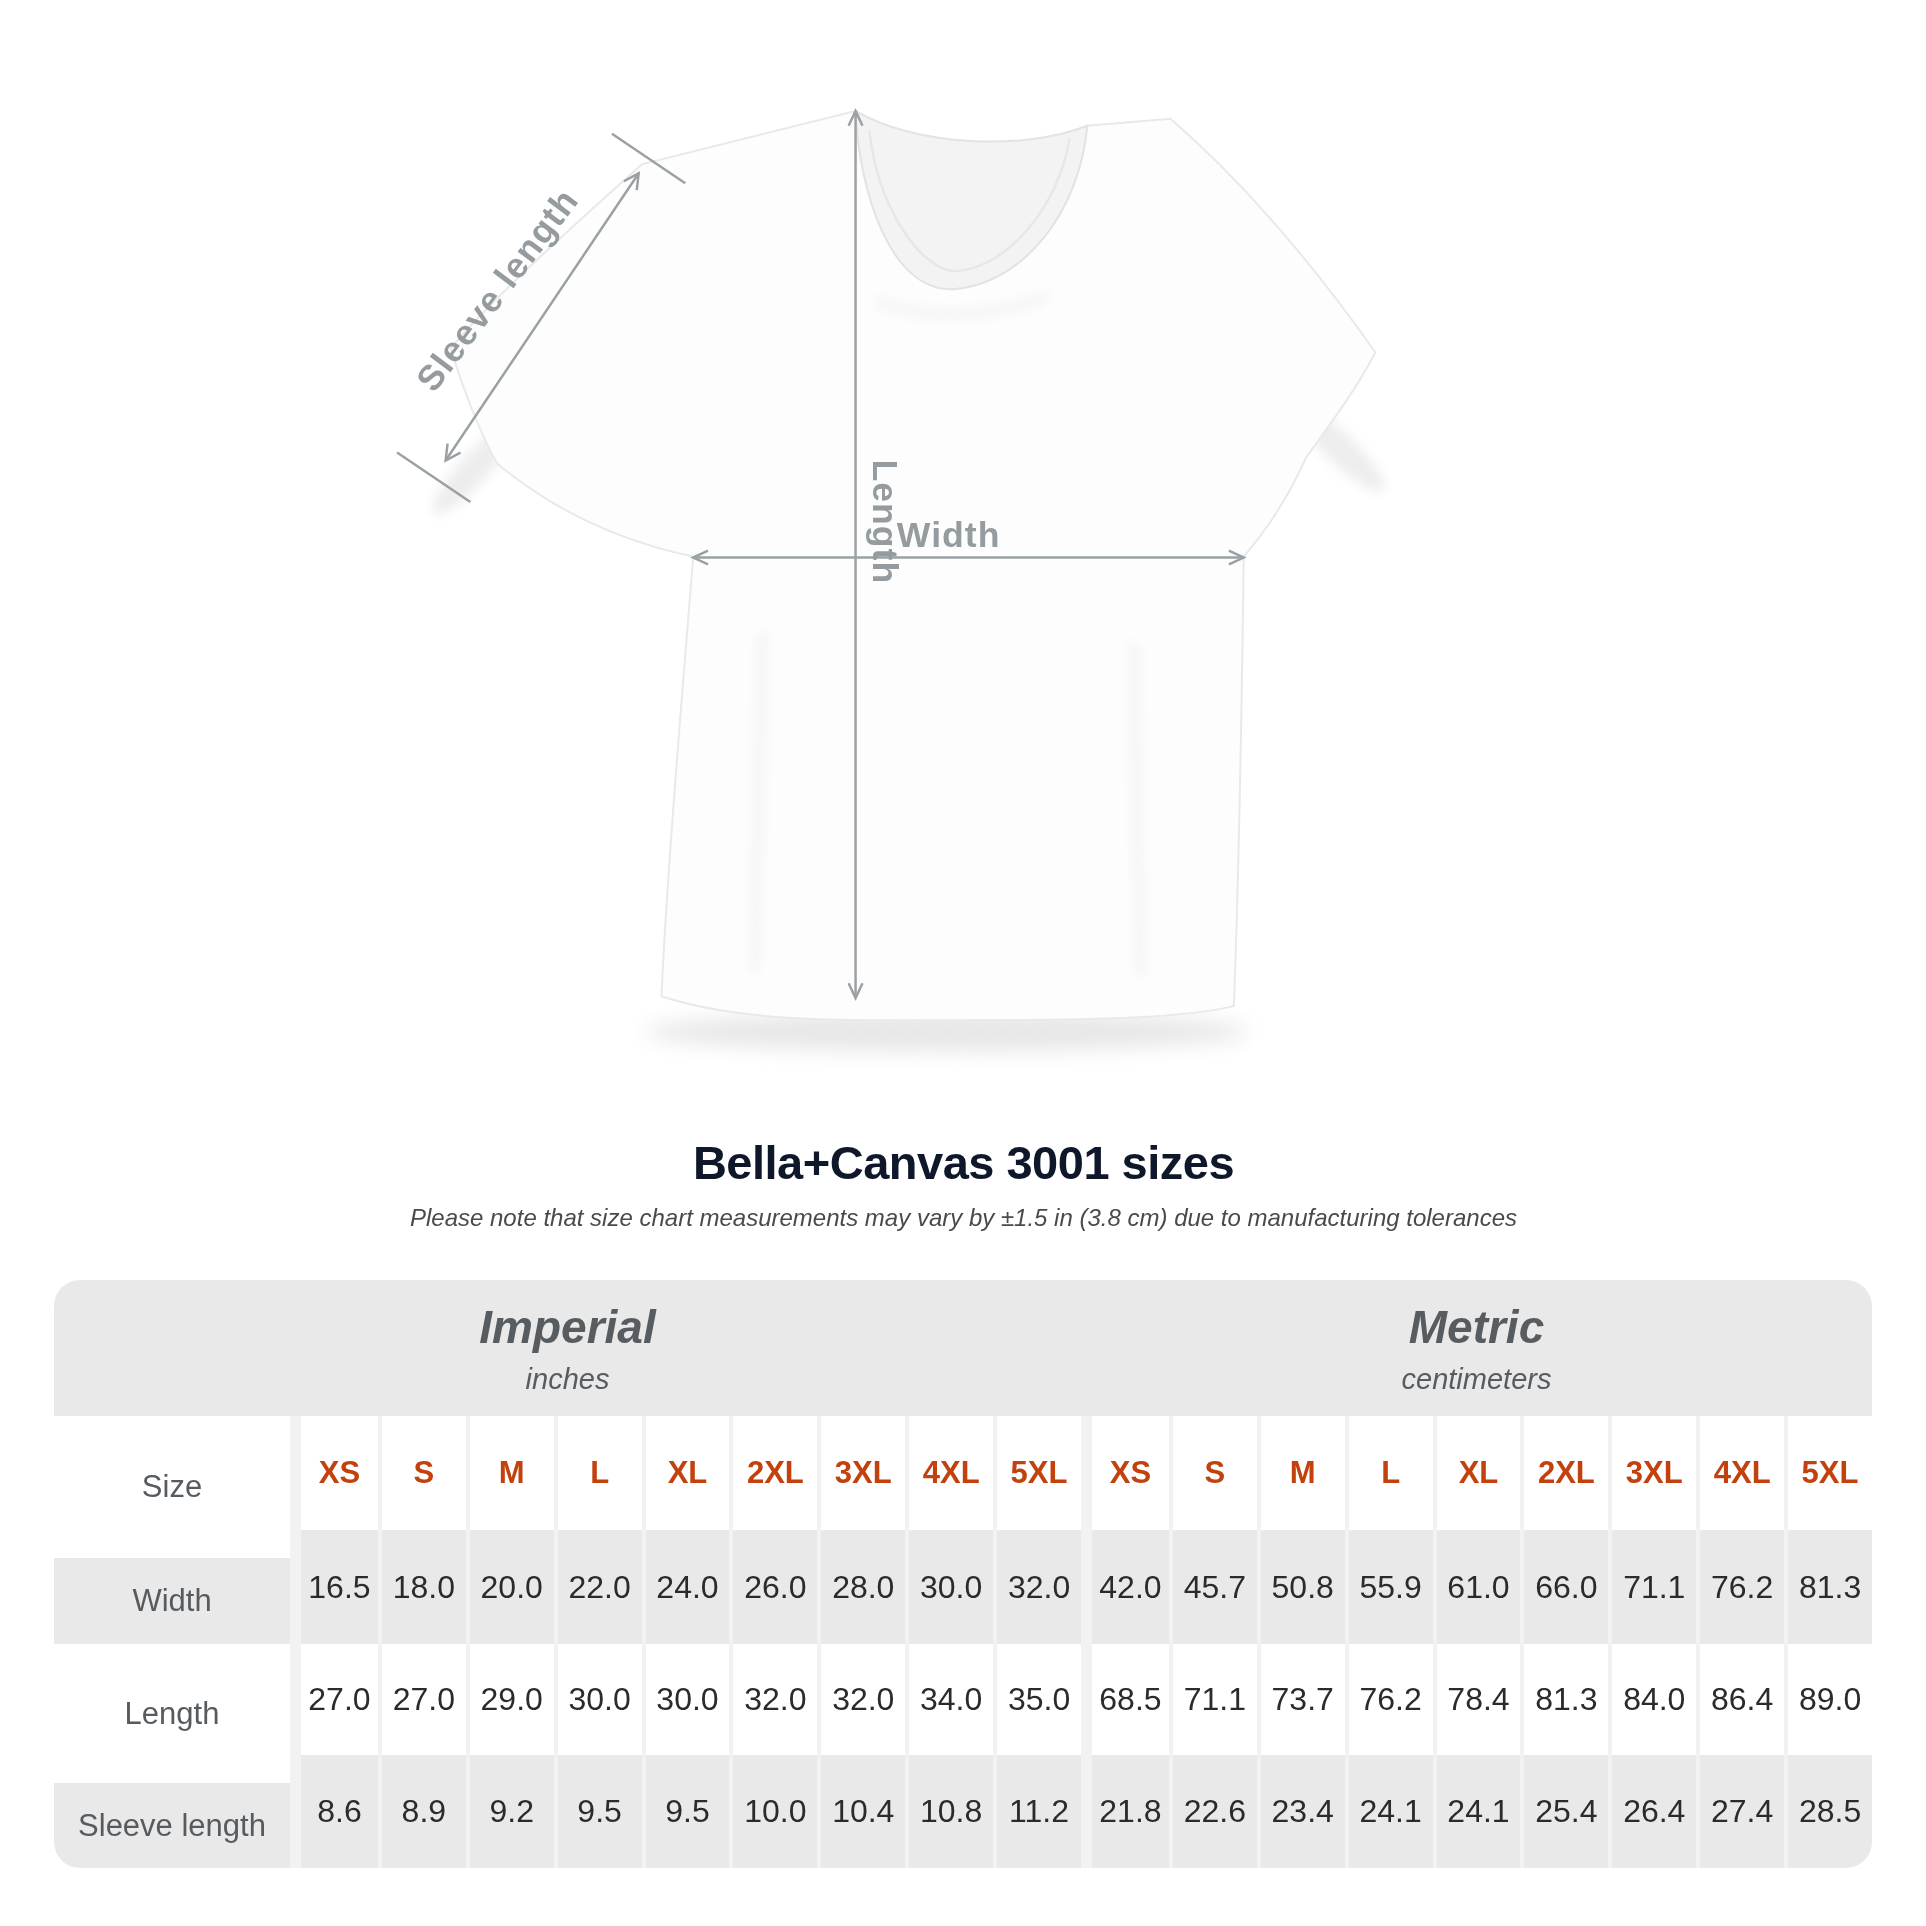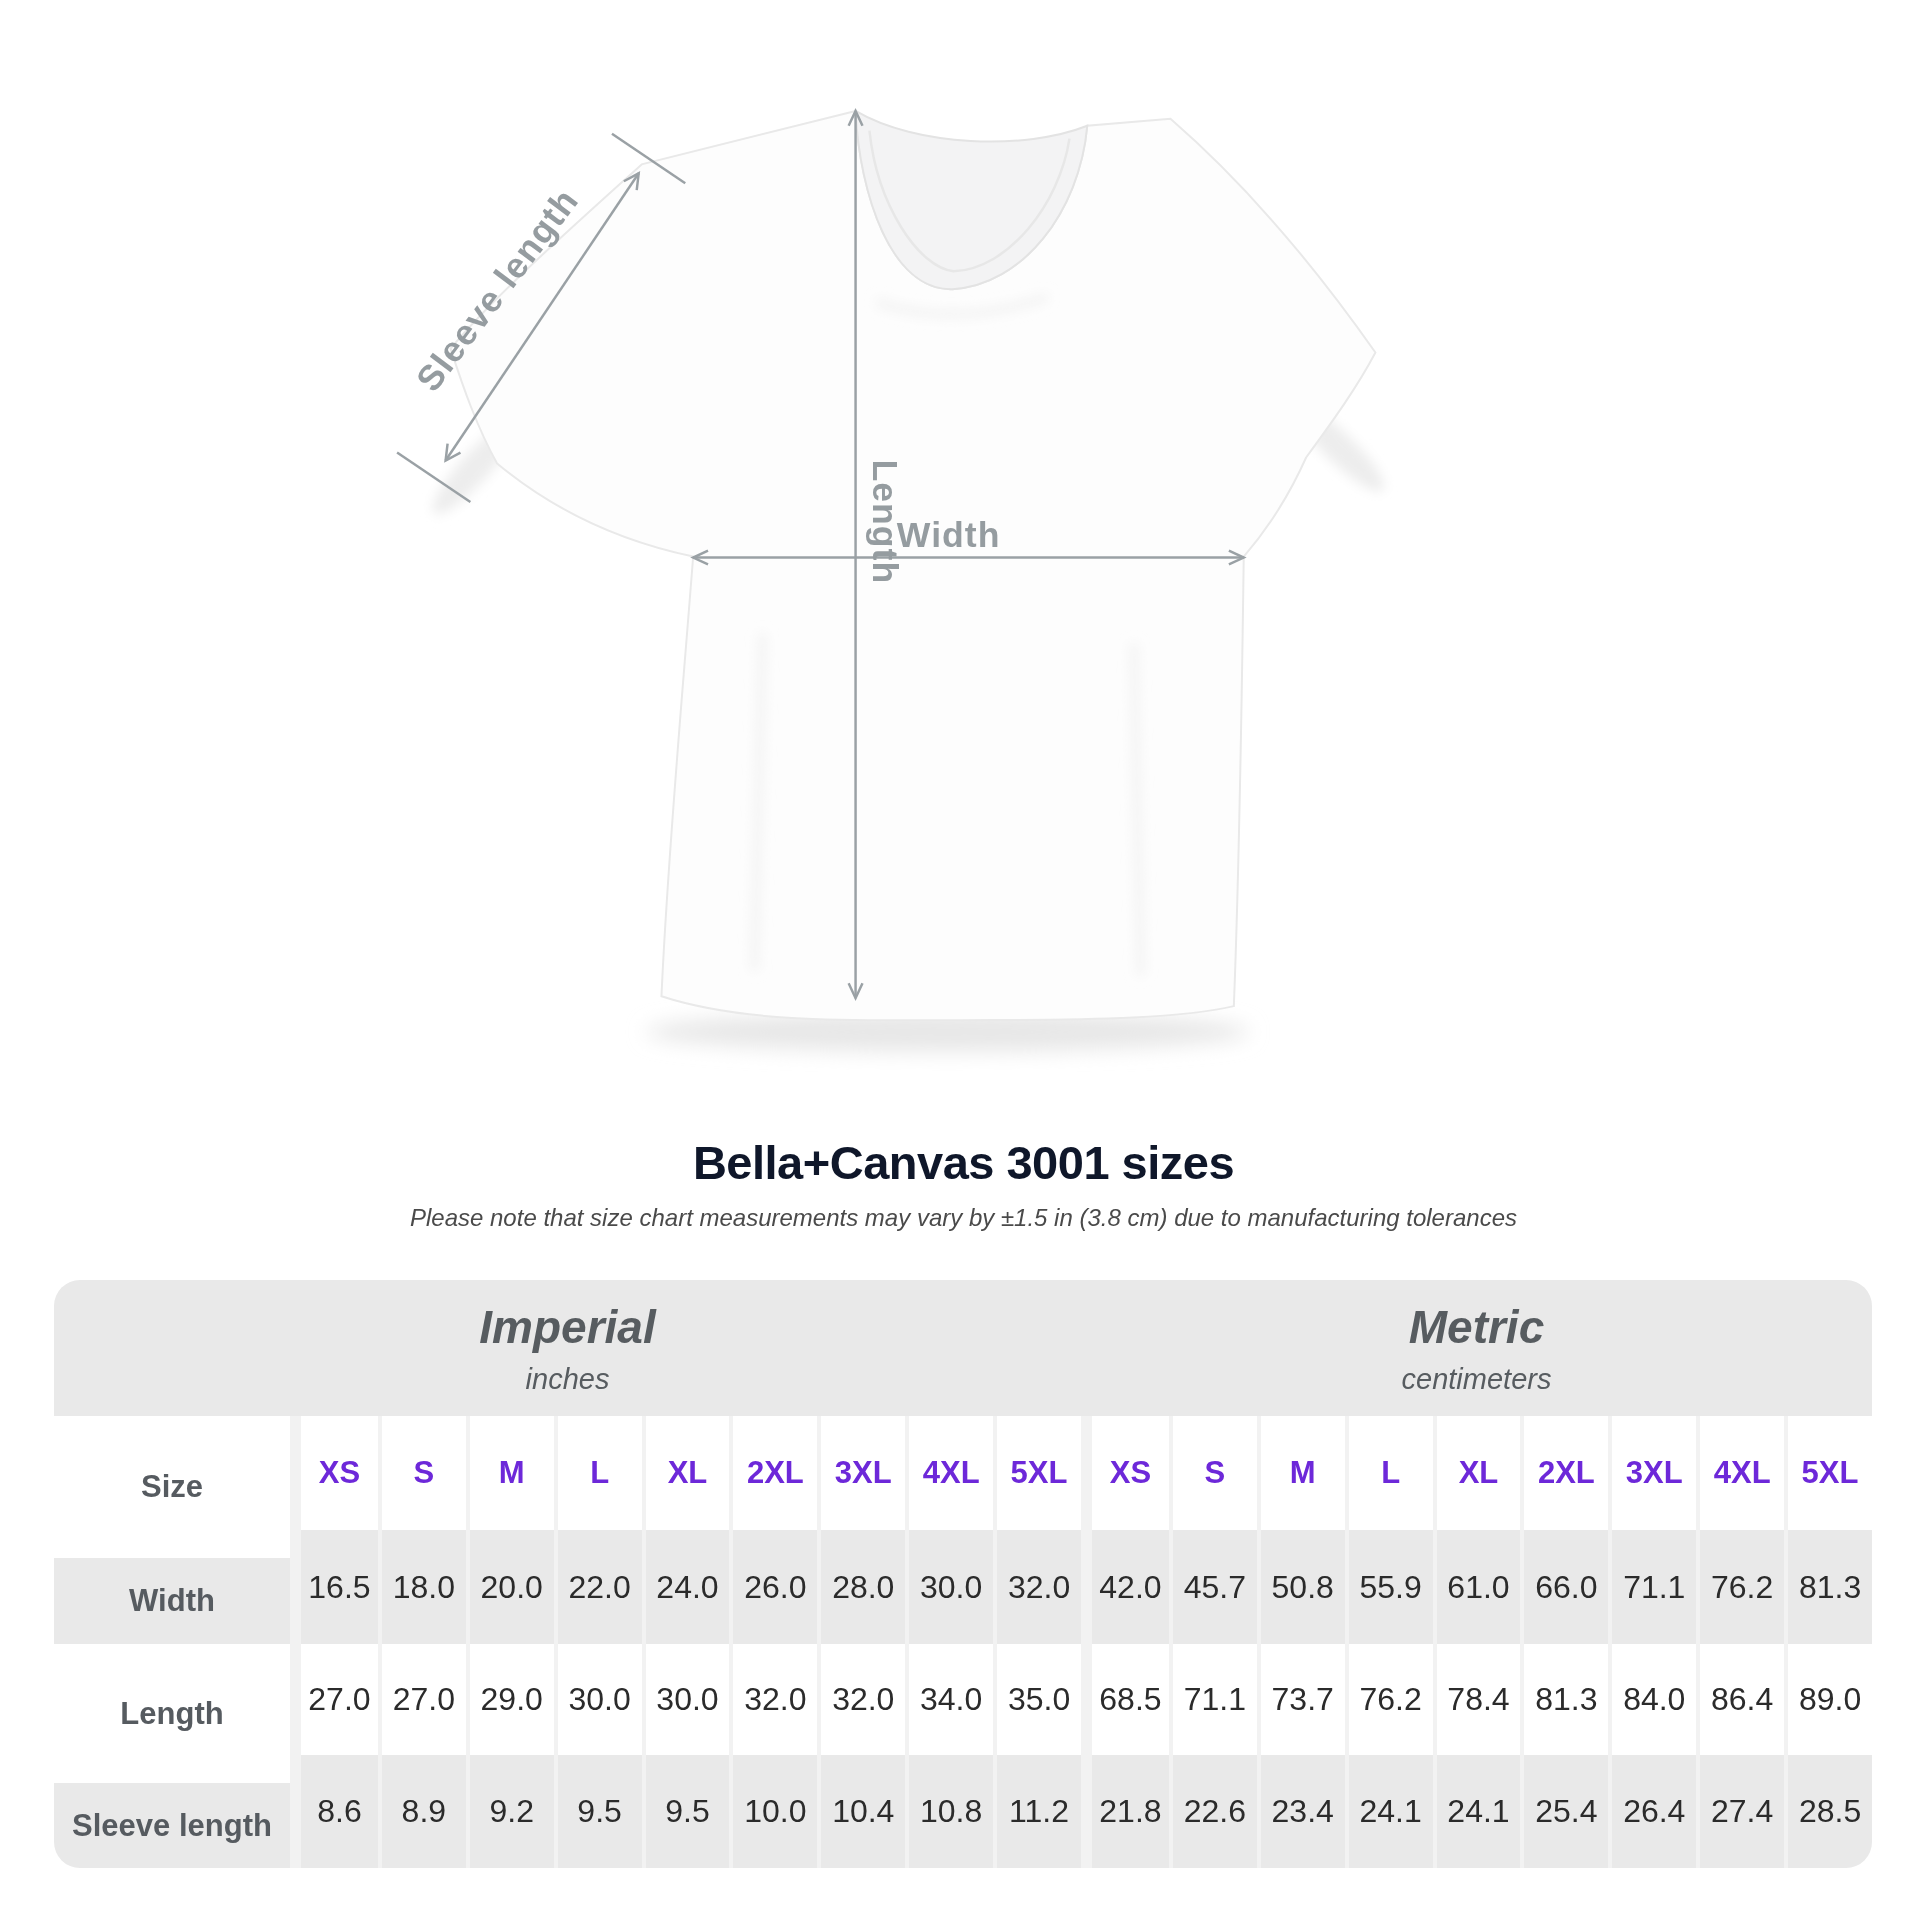--- a/index.html
+++ b/index.html
@@ -24,22 +24,22 @@
               grid-template-rows:136px 114px 114px 111px 113px;
               border-radius:26px;overflow:hidden;background:#ffffff;}
   .cell{display:flex;align-items:center;justify-content:center;box-sizing:border-box;}
   .hcell{background:#e9e9e9;flex-direction:column;gap:9px;}
   .hcell-imp{grid-column:1/11;}
   .hcell-met{grid-column:11/20;}
   .htitle{font-size:46px;font-weight:700;font-style:italic;color:#575c60;}
   .hsub{font-size:29px;font-style:italic;color:#575c60;}
   .gray{background:#e9e9e9;}
   .white{background:#ffffff;}
-  .lab{font-size:31px;font-weight:700;color:#565b60;margin-top:28px;}
-  .sizehead{font-size:31px;font-weight:700;color:#6d28d9;}
+  .lab{font-size:31px;font-weight:400;color:#565b60;margin-top:28px;}
+  .sizehead{font-size:31px;font-weight:700;color:#c2410c;}
   .num{font-size:32px;color:#2b2b2b;}
   .c{border-left:4px solid #f2f2f2;}
   .major{border-left-width:11px;}
 </style>
 </head>
 <body>
 
 <div class="shirt-wrap">
   <svg viewBox="0 0 1946 1130">
     <defs>

